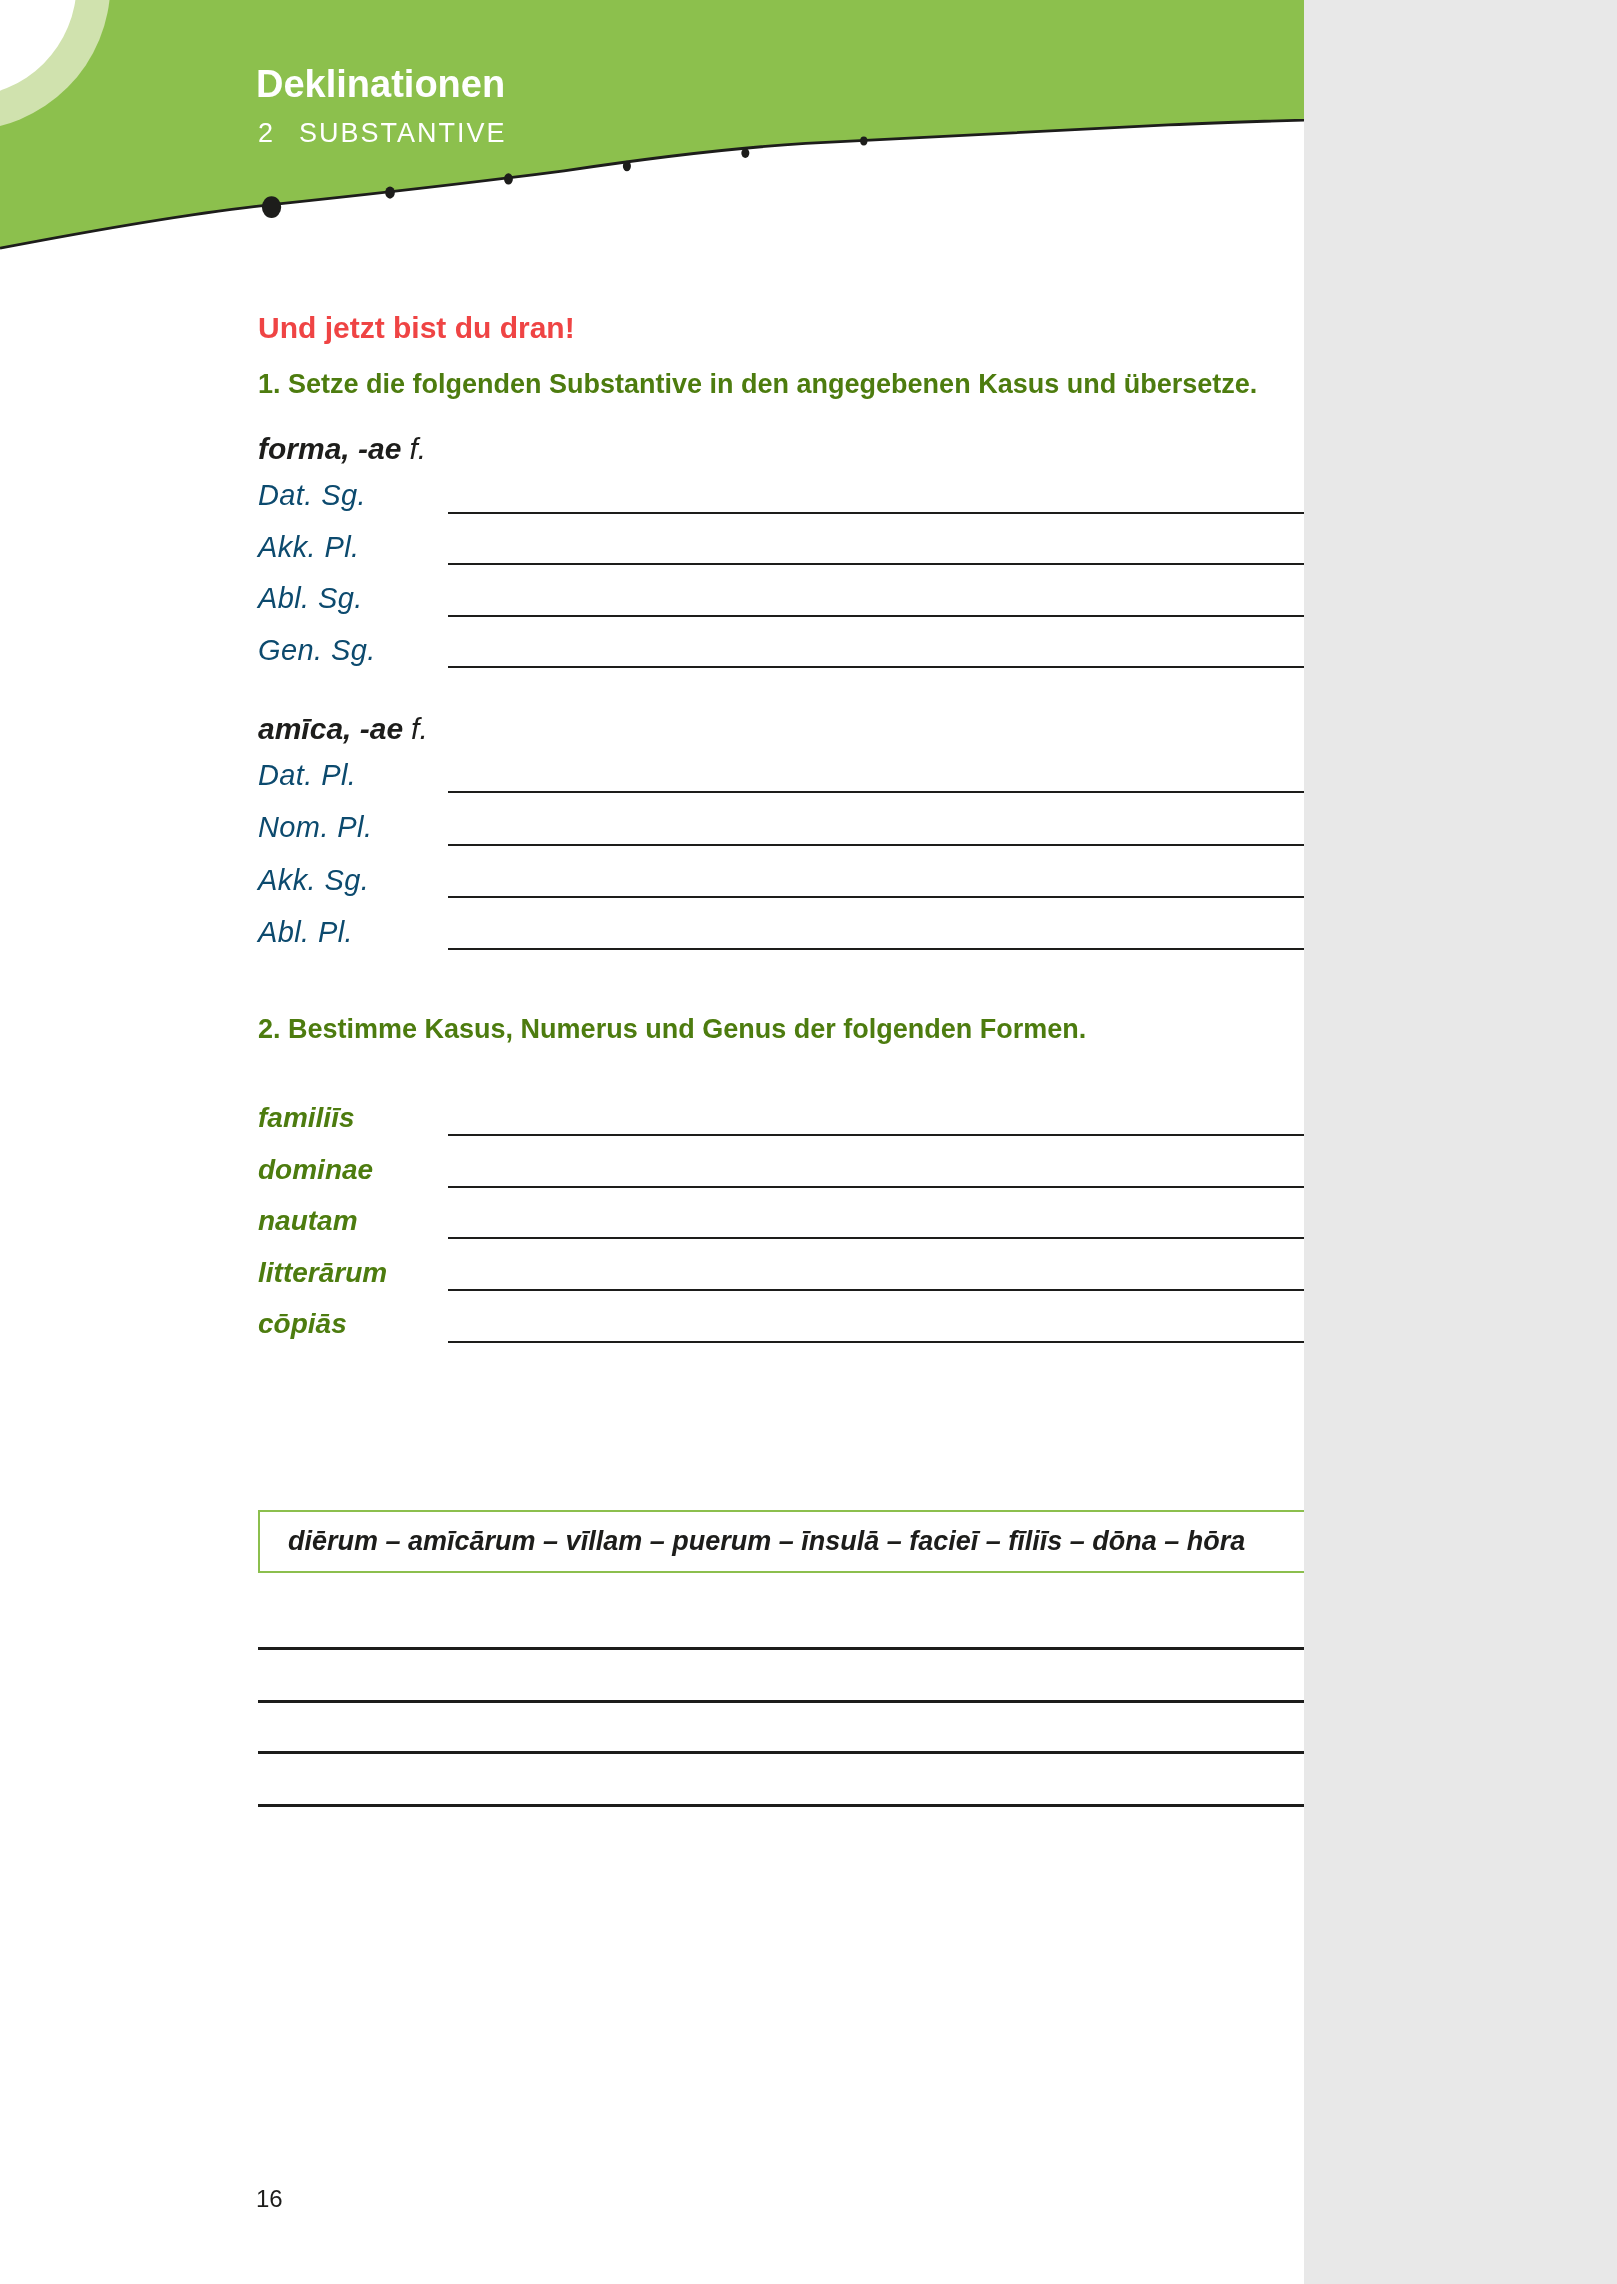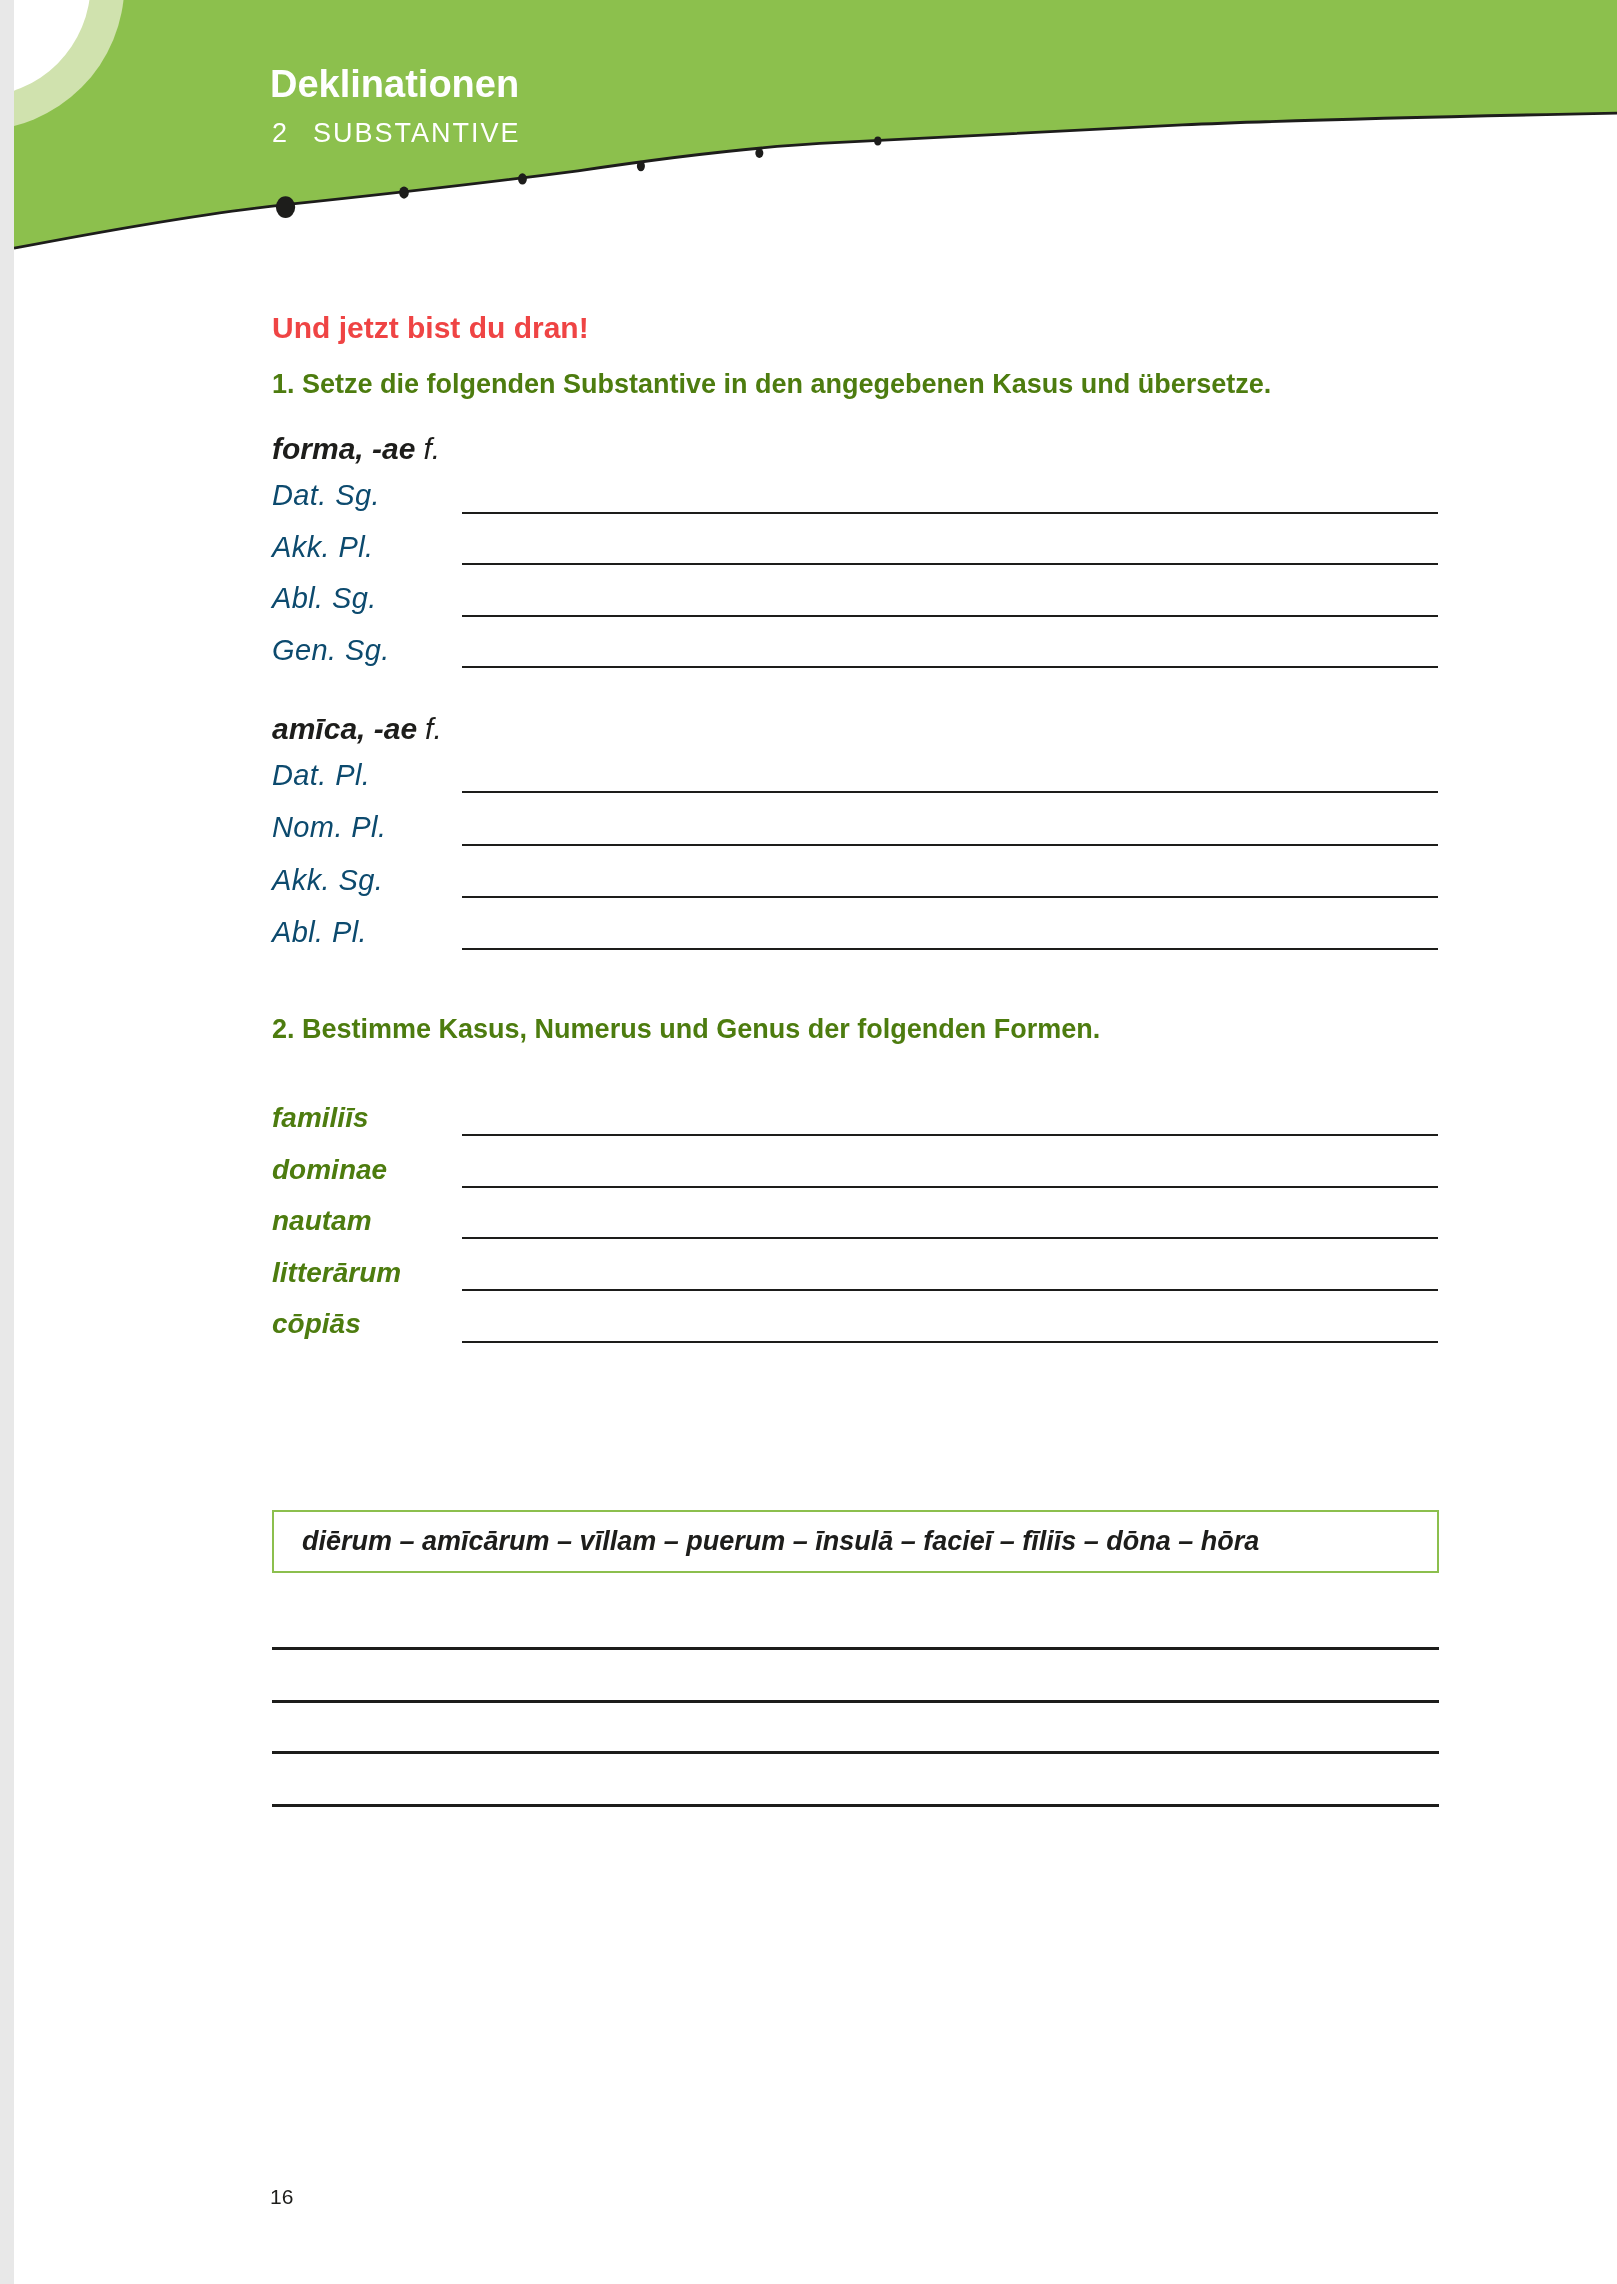--- a/index.html
+++ b/index.html
@@ -1,23 +1,22 @@
 <!DOCTYPE html>
 <html style="font-size:13px"><head>
 <meta charset="utf-8">
 <style>
   html,body{margin:0;padding:0;background:#e8e8e8;}
   .page{
     position:relative;
-    width:1603px;height:2284px;
+    width:1304px;height:2284px;
     background:#ffffff;
     overflow:hidden;
     font-family:"Liberation Sans","DejaVu Sans",sans-serif;
     color:#1d1d1b;
-    margin-left:14px;
   }
   
   .header-svg{position:absolute;top:0;left:0;}
   .band-title{
     position:absolute;left:256px;top:64px;
     font-size:38px;font-weight:700;color:#ffffff;line-height:1.1;
   }
   .band-subtitle{
     position:absolute;left:258px;top:119px;
     font-size:27px;font-weight:400;color:#ffffff;line-height:1.1;
@@ -60,21 +59,21 @@
   .word-bank-text{
     font-size:27px;font-weight:700;font-style:italic;color:#1d1d1b;
     padding-left:28px;white-space:nowrap;
   }
   .answer-line{
     position:absolute;left:258px;width:1167px;height:3.2px;
     background:#1d1d1b;
   }
   .page-number{
     position:absolute;left:256px;top:2185px;
-    font-size:21px;font-weight:400;color:#1d1d1b;
+    font-size:24px;font-weight:400;color:#1d1d1b;
   }
 </style>
 </head>
 <body>
 
 <div class="page">
 
   <svg class="header-svg" width="1618" height="274" viewBox="0 0 2008 340">
 
     <path d="M0,0 H2008 V140

